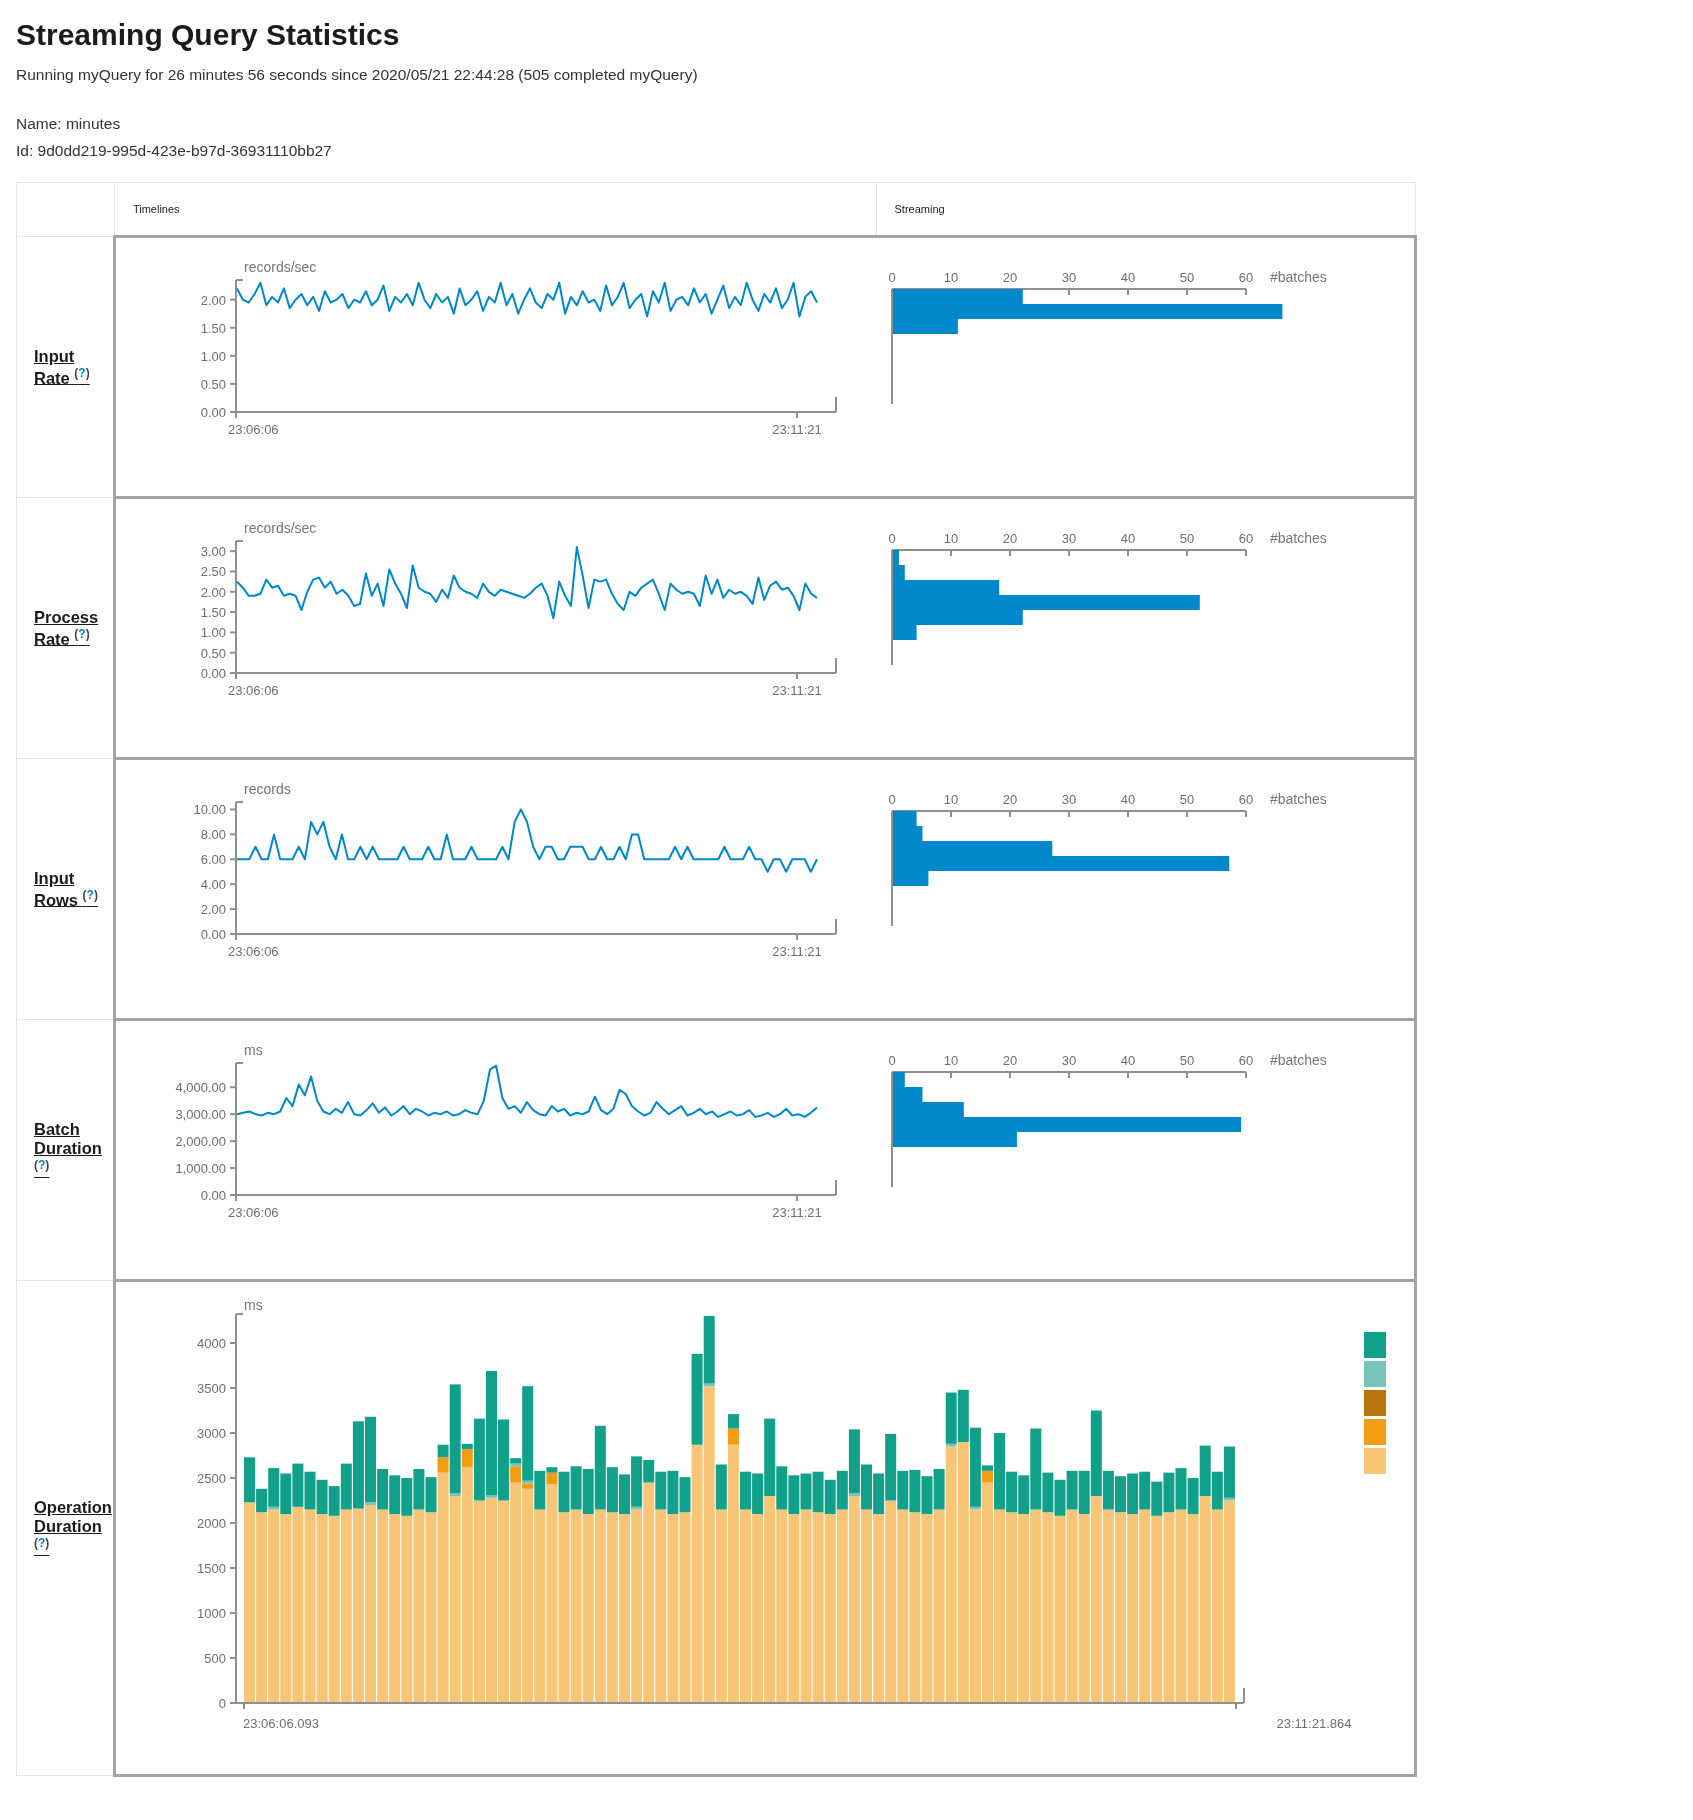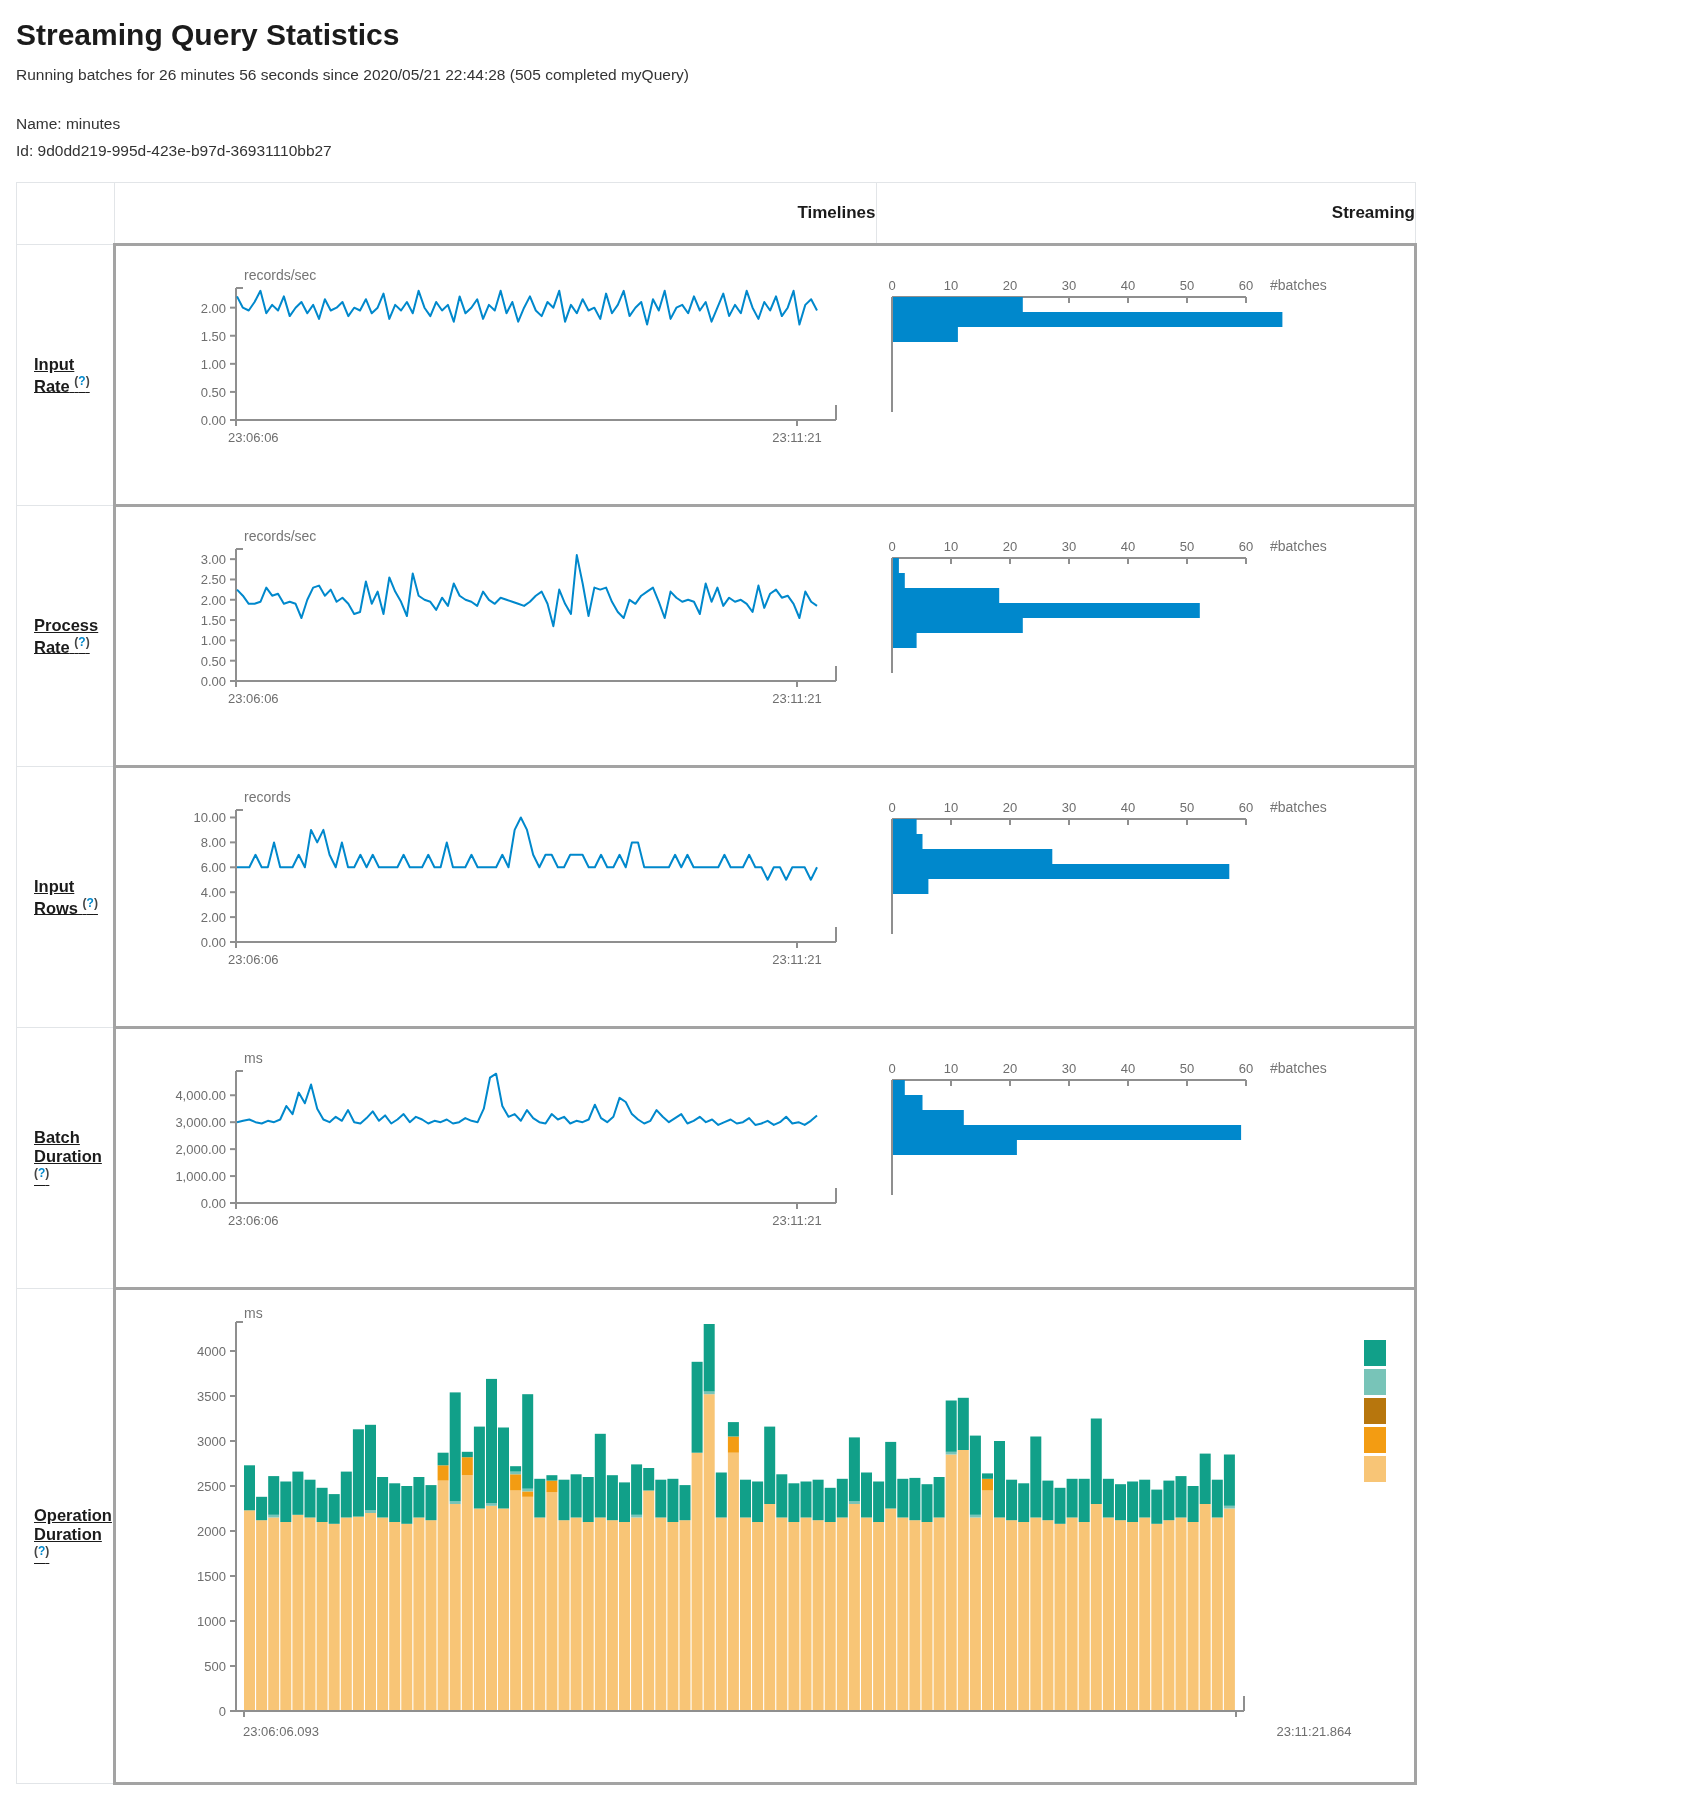--- a/index.html
+++ b/index.html
@@ -4,39 +4,39 @@
 <style>
   html,body{margin:0;padding:0;background:#fff;color:#333;
     font-family:"Liberation Sans","DejaVu Sans",sans-serif;}
   .page{width:1391px;}
   .hdr{padding:14px 16px 0 16px;}
   h1{font-size:30px;margin:4px 0 14px 0;color:#1b1b1b;font-weight:bold;}
   .sub{font-size:15.5px;margin:0 0 26px 0;color:#333;}
   .meta{font-size:15.5px;line-height:27px;margin:14px 0 18px 0;}
   b{font-weight:normal;margin-top:12px;}
   table.stat{border-collapse:collapse;margin:14px 0 0 16px;table-layout:fixed;}
-  table.stat th{font-size:17px;font-weight:bold;text-align:right;color:#1b1b1b;
+  table.stat th{font-size:11px;font-weight:normal;text-align:left;color:#1b1b1b;
     border:1px solid #e2e5e8;padding:20px 0 20px 18px;}
   td.label-cell{border:1px solid #e2e5e8;vertical-align:middle;
     padding-left:17px;font-size:16.5px;font-weight:bold;color:#1b1b1b;text-decoration:underline;}
   td.chart-cell{border:3px solid #a3a3a3;vertical-align:top;padding:6px 0 0 0;}
   sup.help{font-size:12px;font-weight:bold;}
   sup.help .paren{color:#444;}
   sup.help .q{color:#0088cc;}
   svg text{font-family:"Liberation Sans","DejaVu Sans",sans-serif;}
   .tick-t{font-size:13px;fill:#6e6e6e;}
   .unit-t{font-size:14px;fill:#757575;}
 </style>
 </head>
 <body>
 <div class="page">
 
 <div class="hdr">
   <h1>Streaming Query Statistics</h1>
-  <p class="sub"><span>Running batches for </span><b>26 minutes 56 seconds</b><span> since </span><b>2020/05/21 22:44:28</b><span> (</span><b>505</b><span> completed myQuery)</span></p>
+  <p class="sub"><span>Running myQuery for </span><b>26 minutes 56 seconds</b><span> since </span><b>2020/05/21 22:44:28</b><span> (</span><b>505</b><span> completed myQuery)</span></p>
   <div class="meta">
     <div><b>Name:</b><span> minutes</span></div>
     <div><b>Id:</b><span> 9d0dd219-995d-423e-b97d-36931110bb27</span></div>
   </div>
 </div>
 
 <table class="stat">
   <colgroup>
         <col style="width:274px">
         <col style="width:761px">

